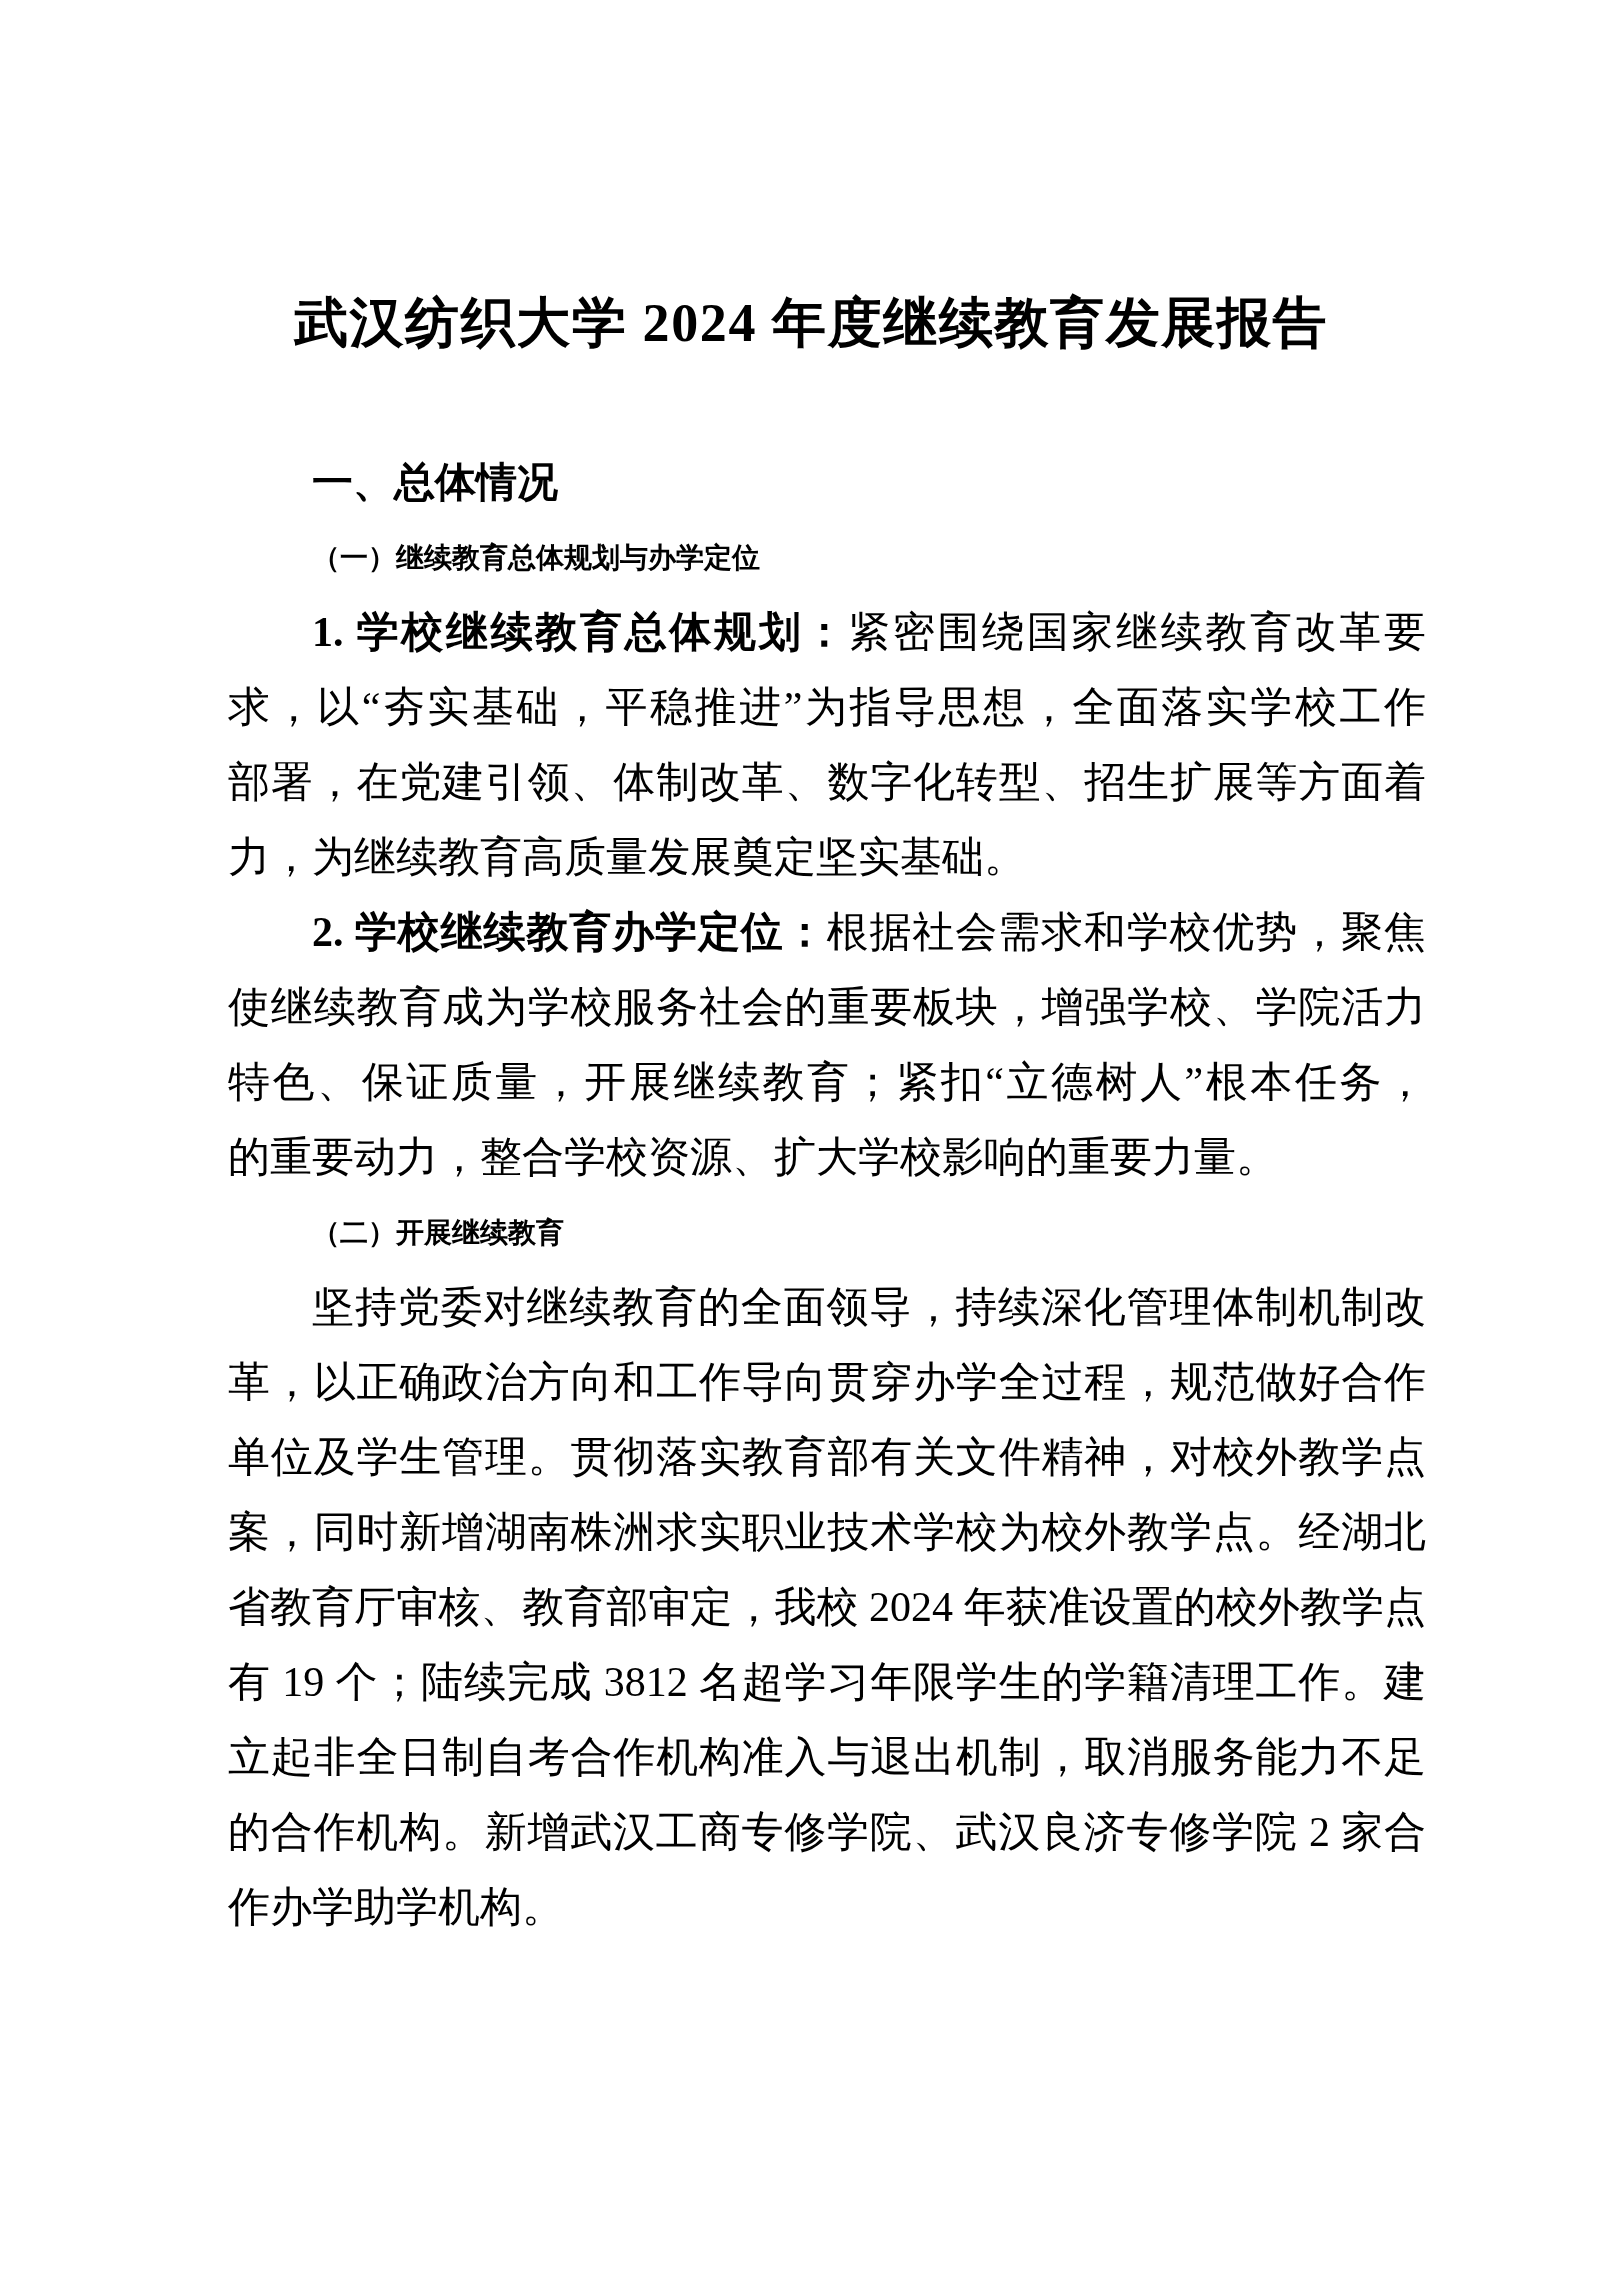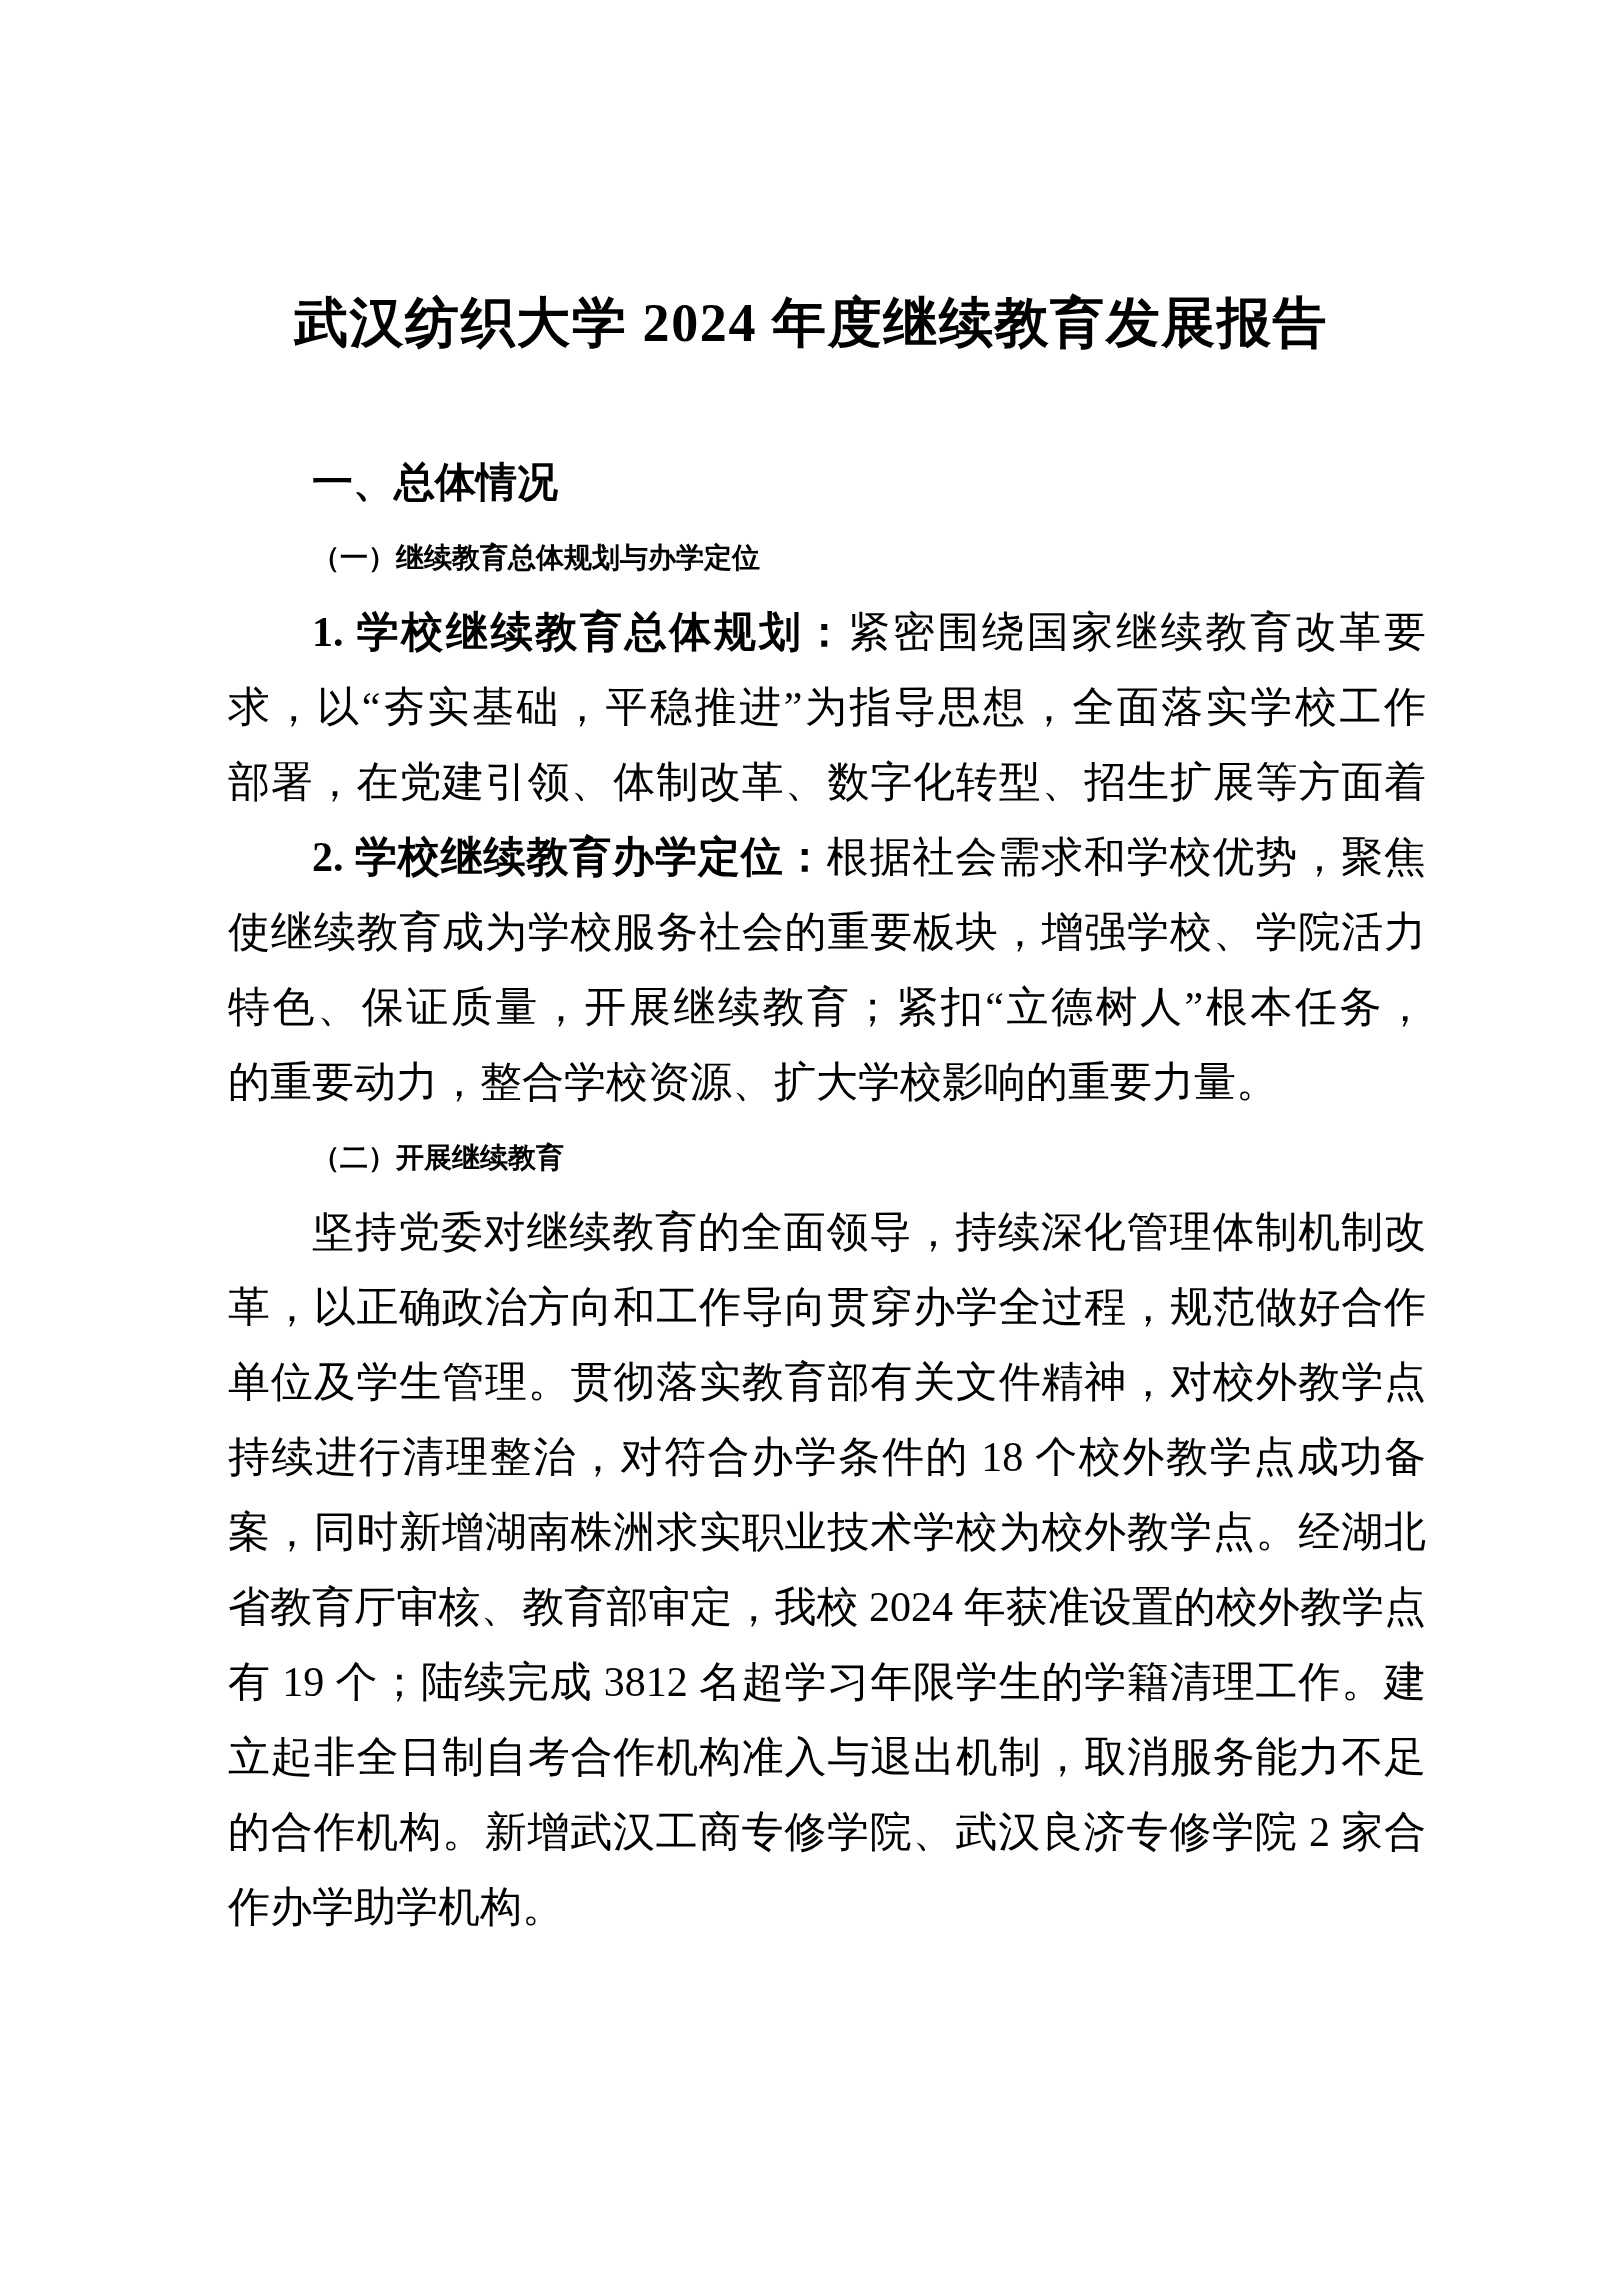--- a/index.html
+++ b/index.html
@@ -68,29 +68,29 @@
 <div class="page">
 
   <div class="title">武汉纺织大学 2024 年度继续教育发展报告</div>
 
   <div class="doc">
       <div class="line h1 indent">一、总体情况</div>
       <div class="line h2 indent">（一）继续教育总体规划与办学定位</div>
       <div class="line body indent justify"><span class="lead">1. 学校继续教育总体规划：</span>紧密围绕国家继续教育改革要</div>
       <div class="line body justify">求，以“夯实基础，平稳推进”为指导思想，全面落实学校工作</div>
       <div class="line body justify">部署，在党建引领、体制改革、数字化转型、招生扩展等方面着</div>
+      <div class="line body">力，为继续教育高质量发展奠定坚实基础。</div>
       <div class="line body indent justify"><span class="lead">2. 学校继续教育办学定位：</span>根据社会需求和学校优势，聚焦</div>
       <div class="line body justify">使继续教育成为学校服务社会的重要板块，增强学校、学院活力</div>
       <div class="line body justify">特色、保证质量，开展继续教育；紧扣“立德树人”根本任务，</div>
       <div class="line body">的重要动力，整合学校资源、扩大学校影响的重要力量。</div>
       <div class="line h2 indent">（二）开展继续教育</div>
       <div class="line body indent justify">坚持党委对继续教育的全面领导，持续深化管理体制机制改</div>
       <div class="line body justify">革，以正确政治方向和工作导向贯穿办学全过程，规范做好合作</div>
       <div class="line body justify">单位及学生管理。贯彻落实教育部有关文件精神，对校外教学点</div>
-      <div class="line body justify">持续进行清理整治，对符合办学条件的 18 个校外教学点成功备</div>
       <div class="line body justify">案，同时新增湖南株洲求实职业技术学校为校外教学点。经湖北</div>
       <div class="line body justify">省教育厅审核、教育部审定，我校 2024 年获准设置的校外教学点</div>
       <div class="line body justify">有 19 个；陆续完成 3812 名超学习年限学生的学籍清理工作。建</div>
       <div class="line body justify">立起非全日制自考合作机构准入与退出机制，取消服务能力不足</div>
       <div class="line body justify">的合作机构。新增武汉工商专修学院、武汉良济专修学院 2 家合</div>
       <div class="line body">作办学助学机构。</div>
     </div>
 
   <div class="pagenum">– 2 –</div>
 

